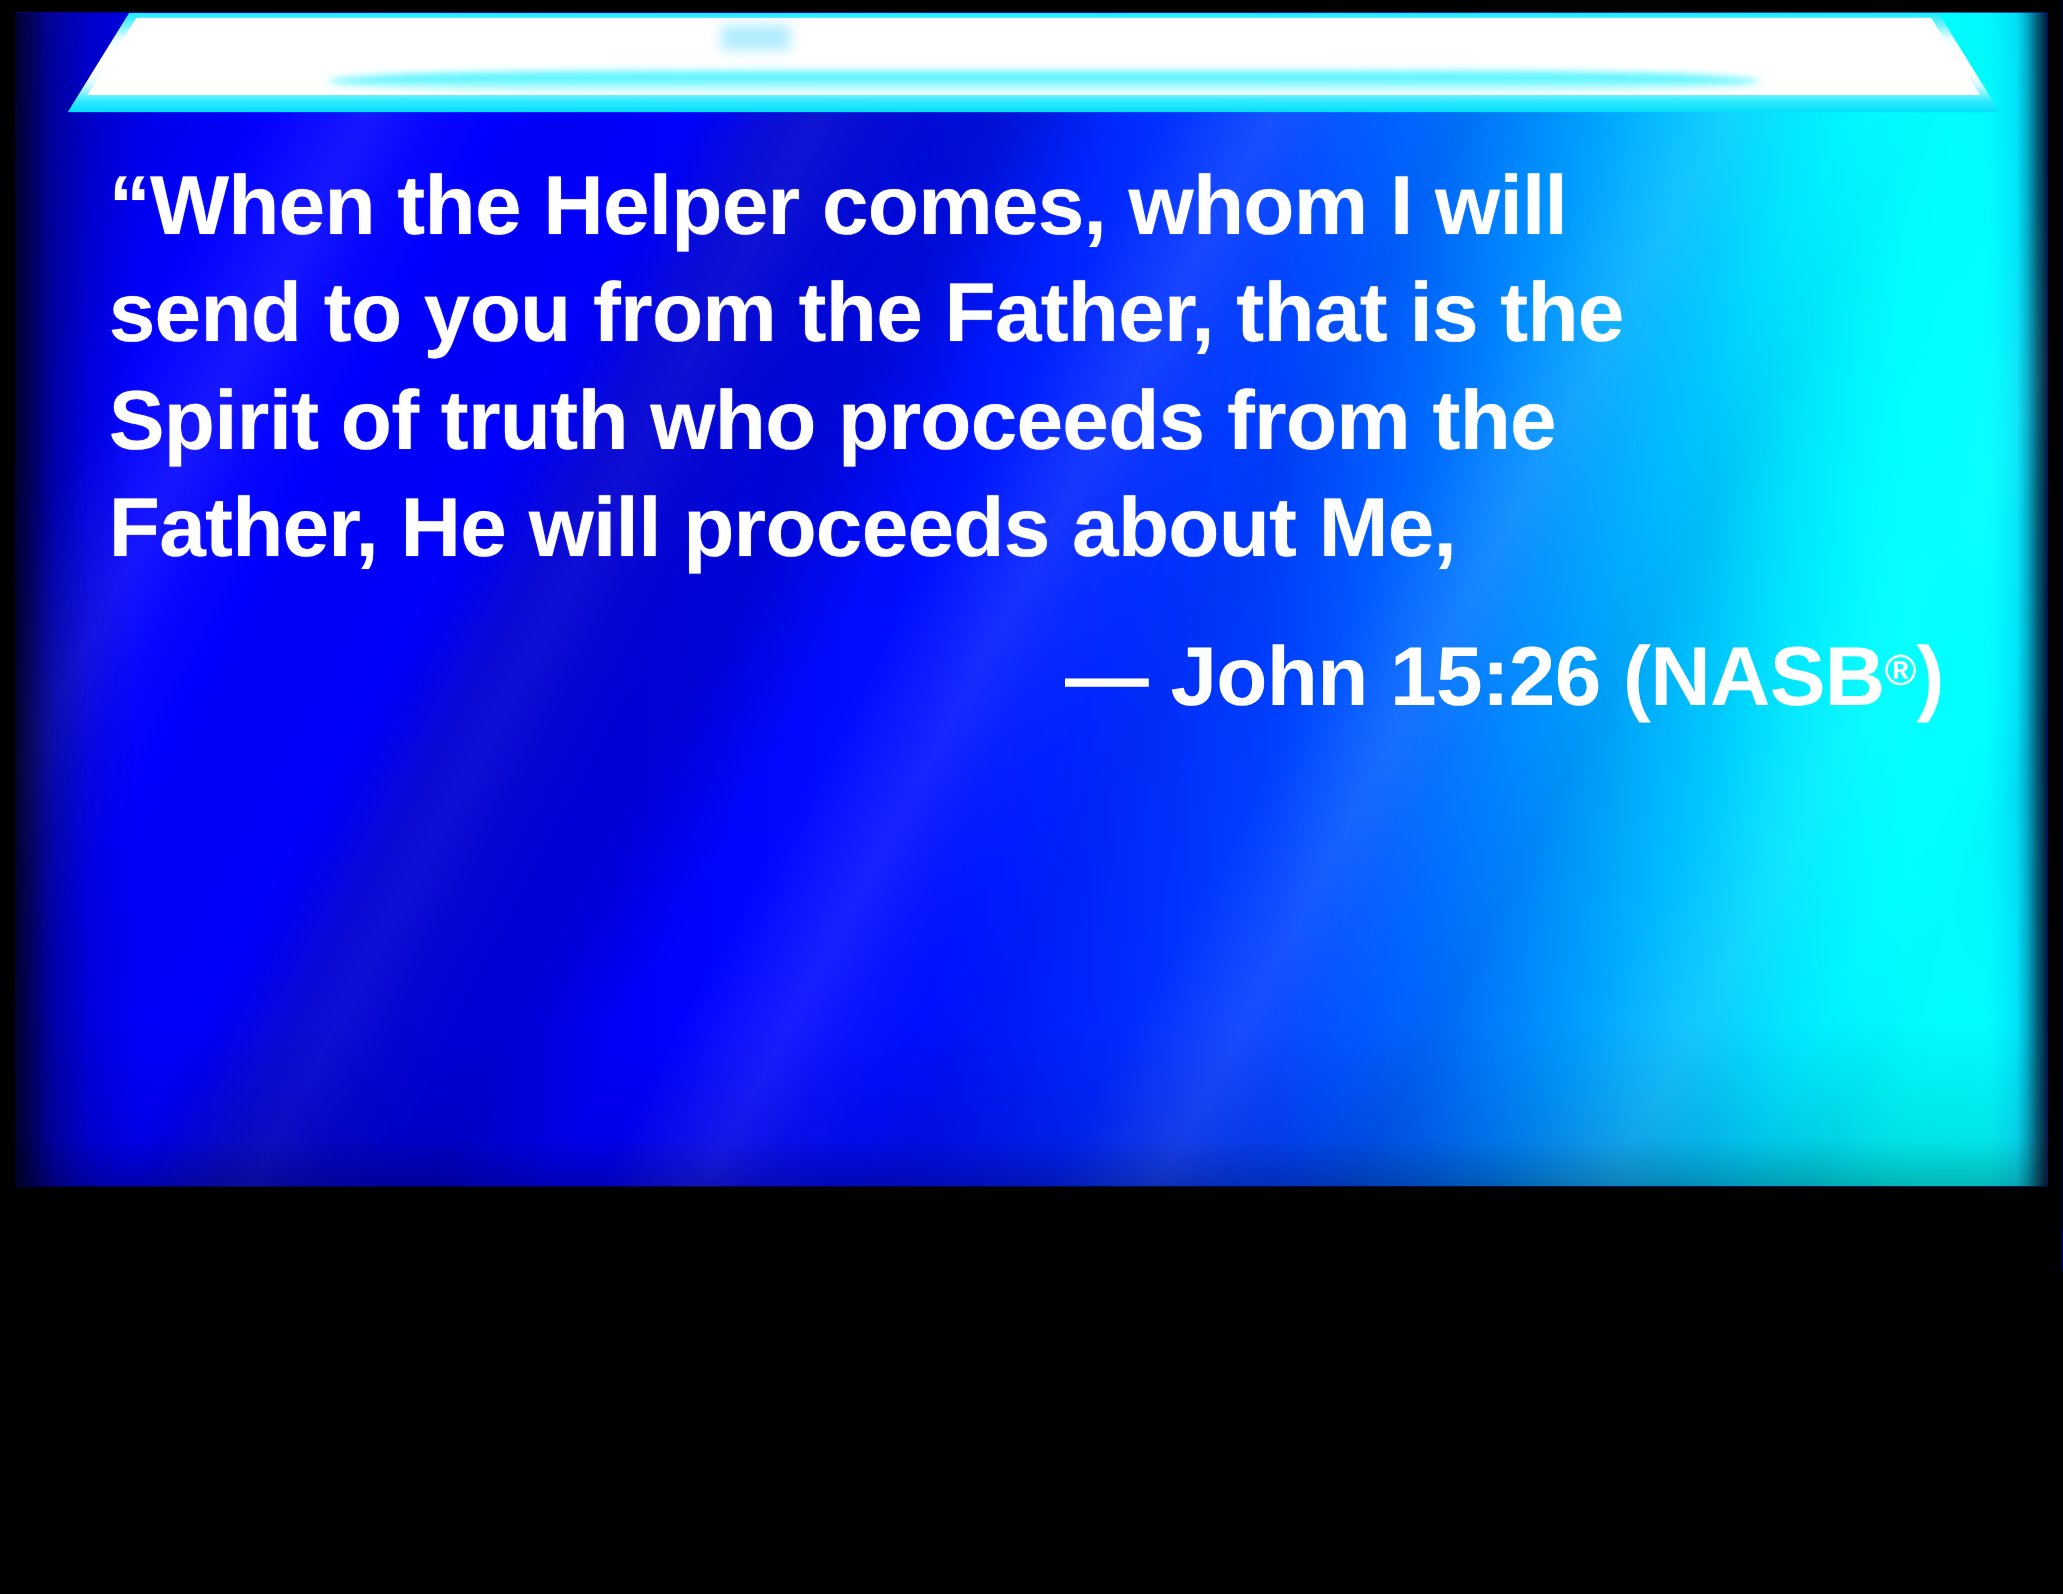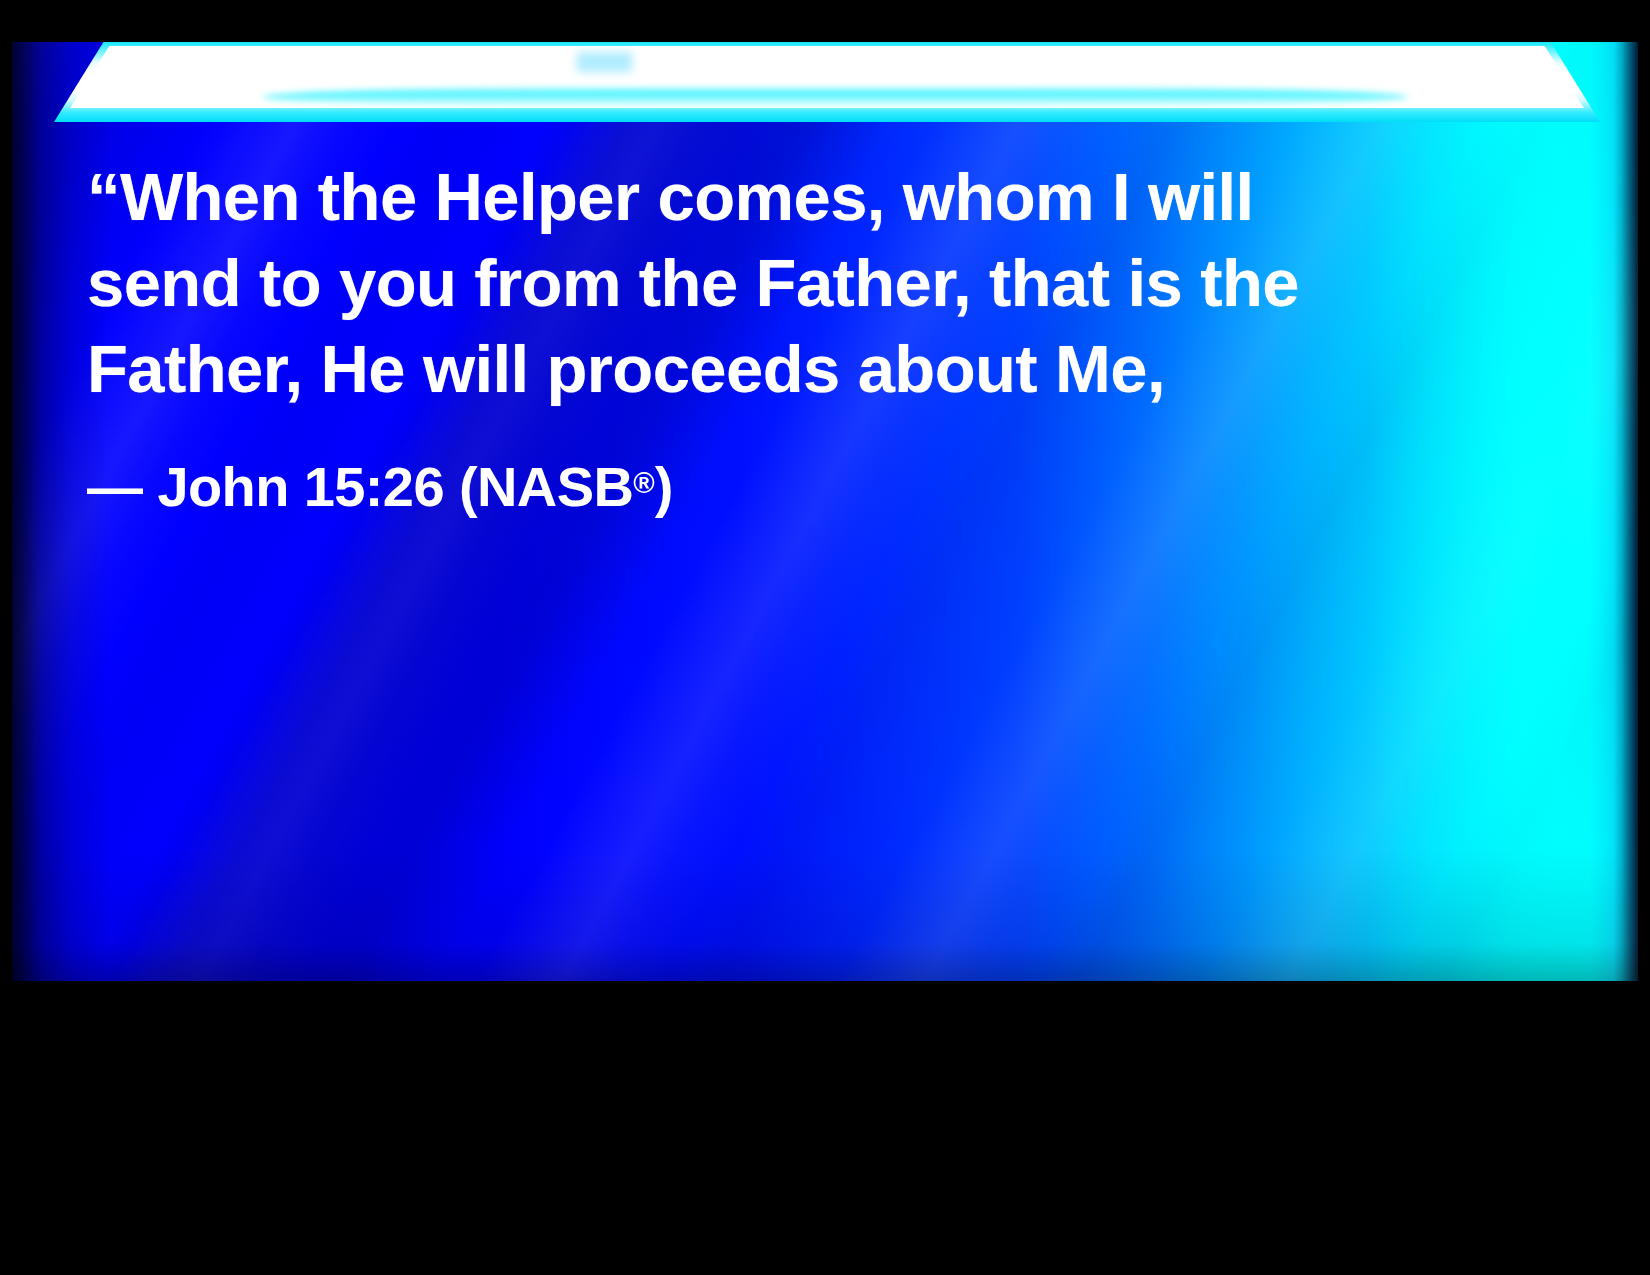--- a/index.html
+++ b/index.html
@@ -9,21 +9,20 @@
     background: #000000;
   }
 
   .slide {
     position: relative;
     width: 1650px;
     height: 984px;
     background: #000000;
     overflow: hidden;
     font-family: "Liberation Sans", "DejaVu Sans", sans-serif;
-    margin-top: 32px;
   }
 
   
   .canvas {
     position: absolute;
     left: 12px;
     top: 10px;
     right: 12px;
     bottom: 35px;
     overflow: hidden;
@@ -232,24 +231,25 @@
     line-height: 86px;
     letter-spacing: -0.6px;
     white-space: nowrap;
     font-stretch: condensed;
     text-shadow: 0 0 1px rgba(255,255,255,0.45);
   }
 
   .attribution {
     color: #ffffff;
     font-weight: bold;
-    font-size: 56px;
+    font-size: 67px;
     line-height: 86px;
     letter-spacing: -0.6px;
     white-space: nowrap;
+    text-align: right;
     padding-right: 22px;
     margin-top: 28px;
   }
 
   .reg-mark {
     font-size: 0.52em;
     vertical-align: 0.46em;
     letter-spacing: 0;
   }
 </style>
@@ -271,19 +271,20 @@
     <div class="top-banner">
       <div class="banner-cyan"></div>
       <div class="banner-white"></div>
       <div class="banner-inner-cyan"></div>
       <div class="banner-nub"></div>
     </div>
 
     <div class="verse-block">
       <div class="verse-line">“When the Helper comes, whom I will</div>
       <div class="verse-line">send to you from the Father, that is the</div>
+      <div class="verse-line">Spirit of truth who proceeds from the</div>
       <div class="verse-line">Father, He will proceeds about Me,</div>
 
       <div class="attribution"><span>—</span>&nbsp;<span>John</span>&nbsp;<span>15:26</span>&nbsp;<span>(NASB</span><span class="reg-mark">®</span><span>)</span></div>
     </div>
 
   </div>
 </div>
 
 </body></html>

